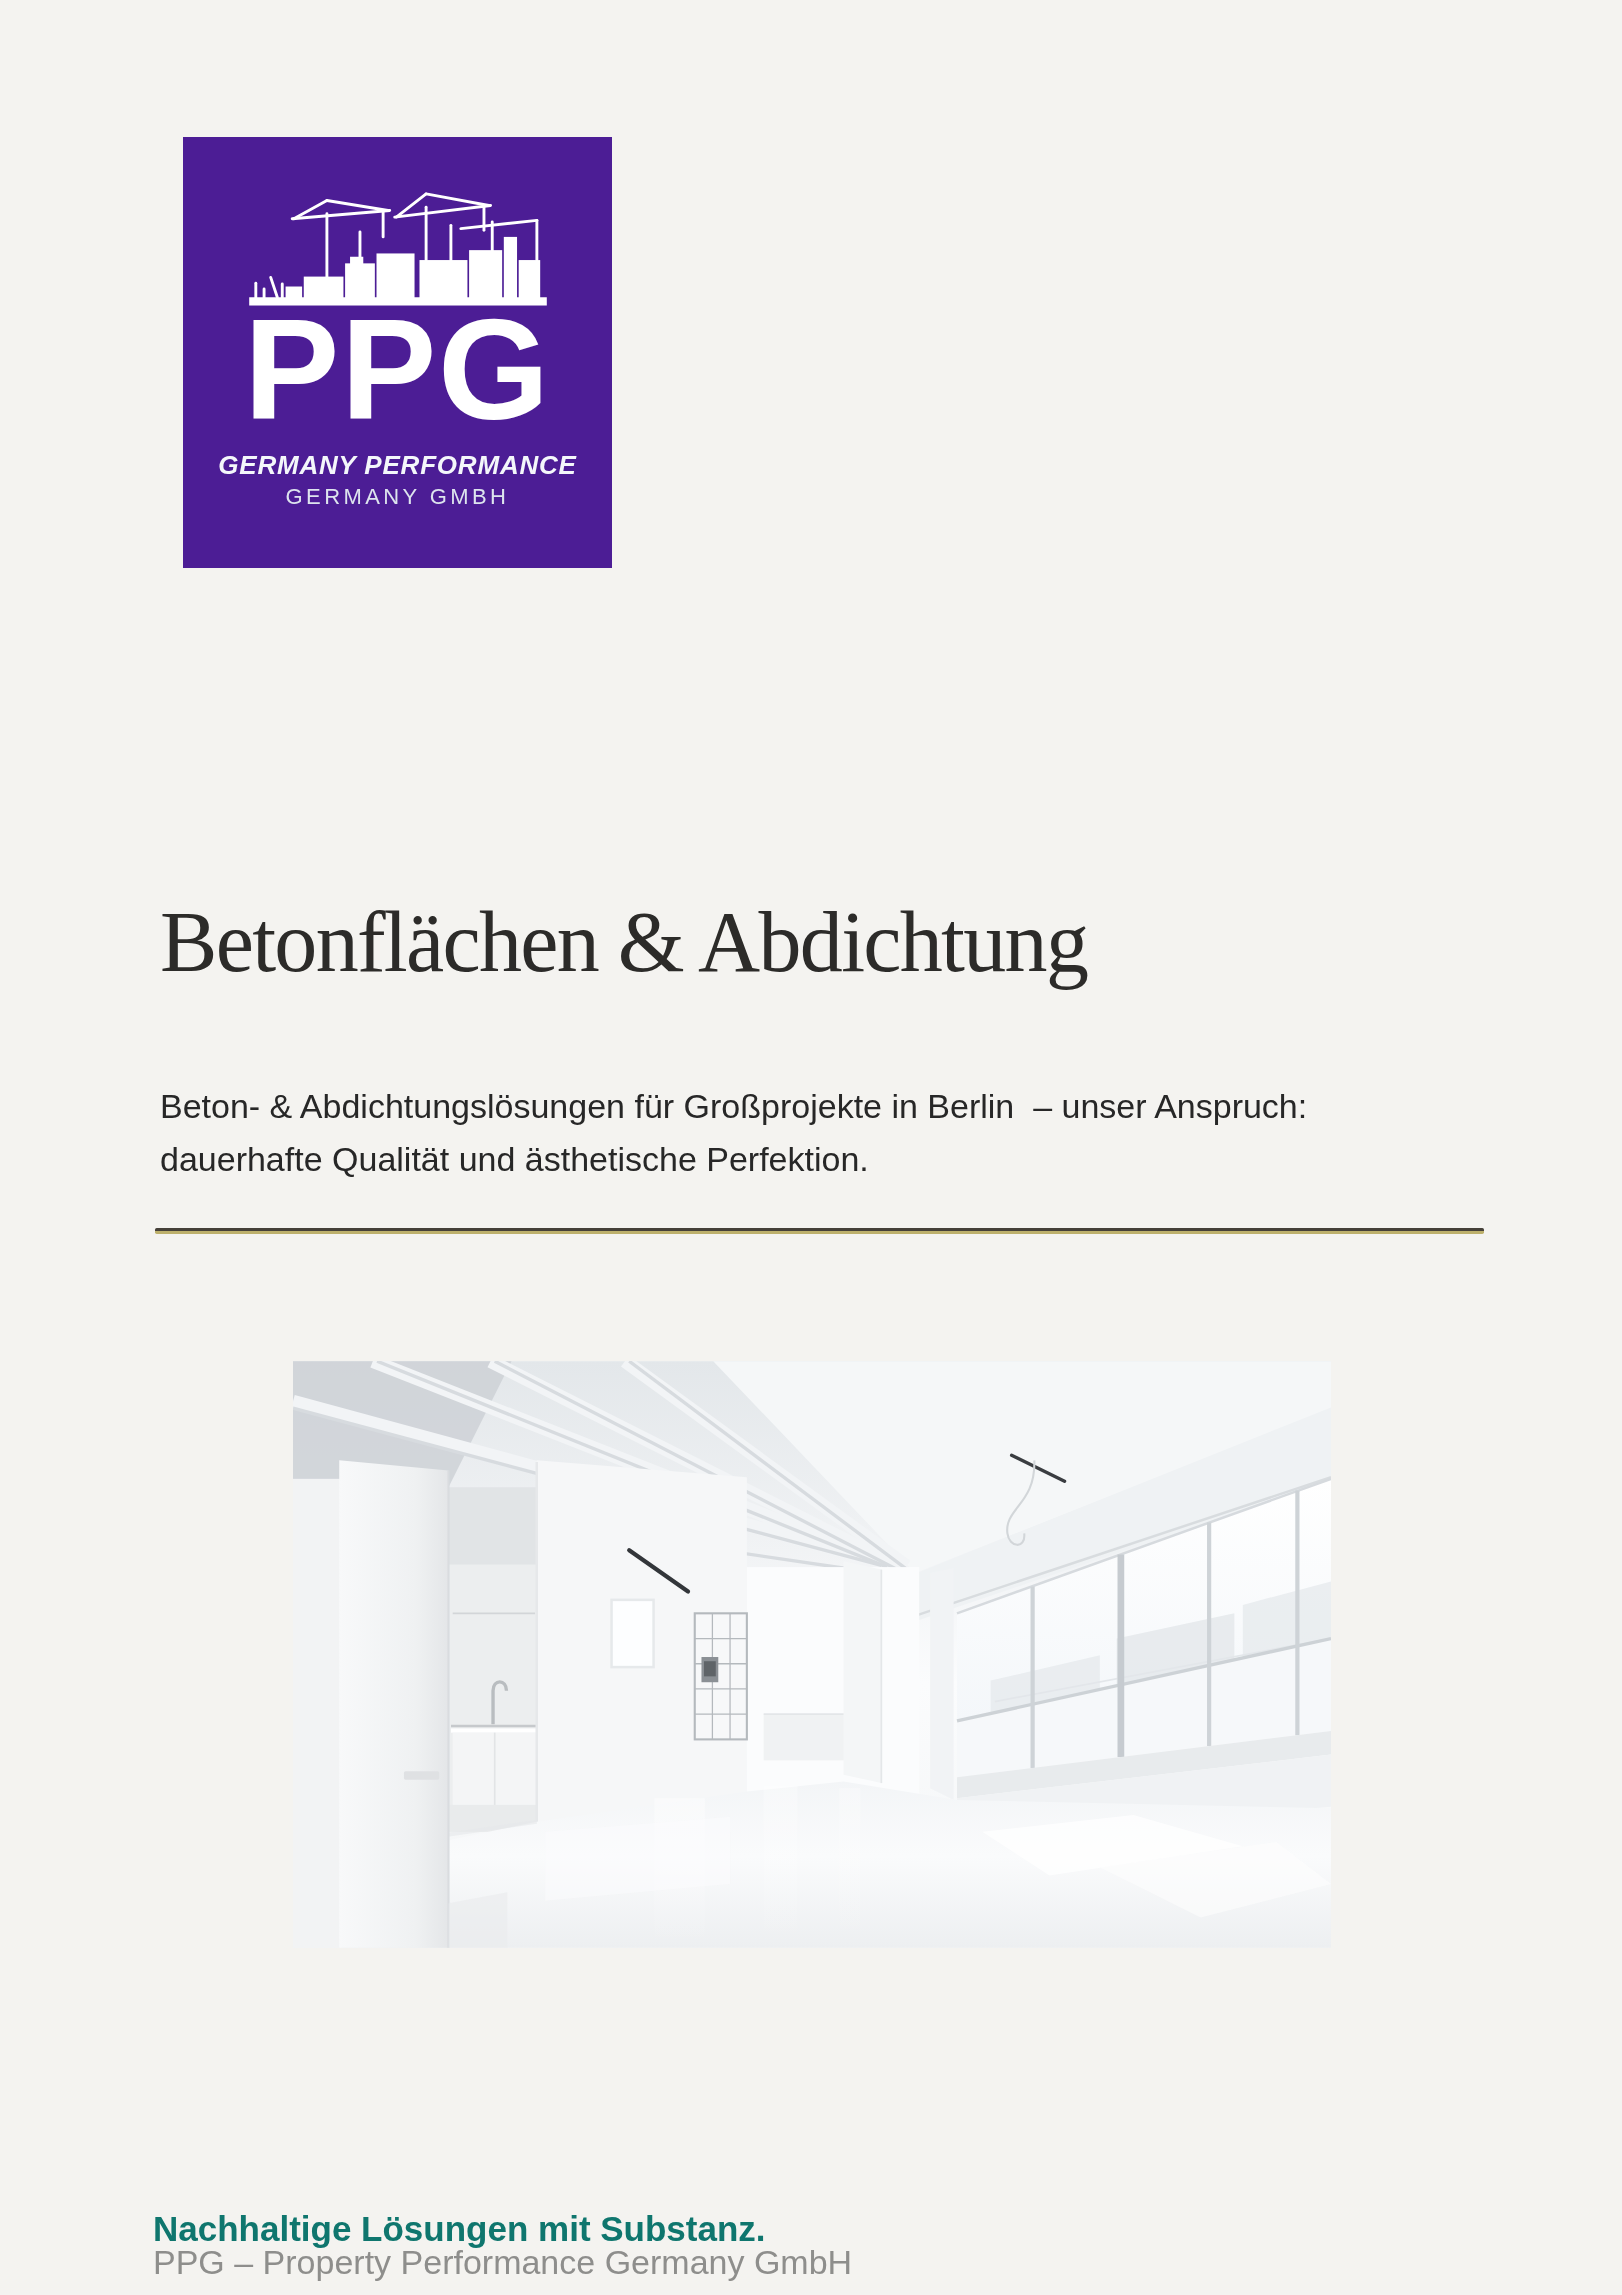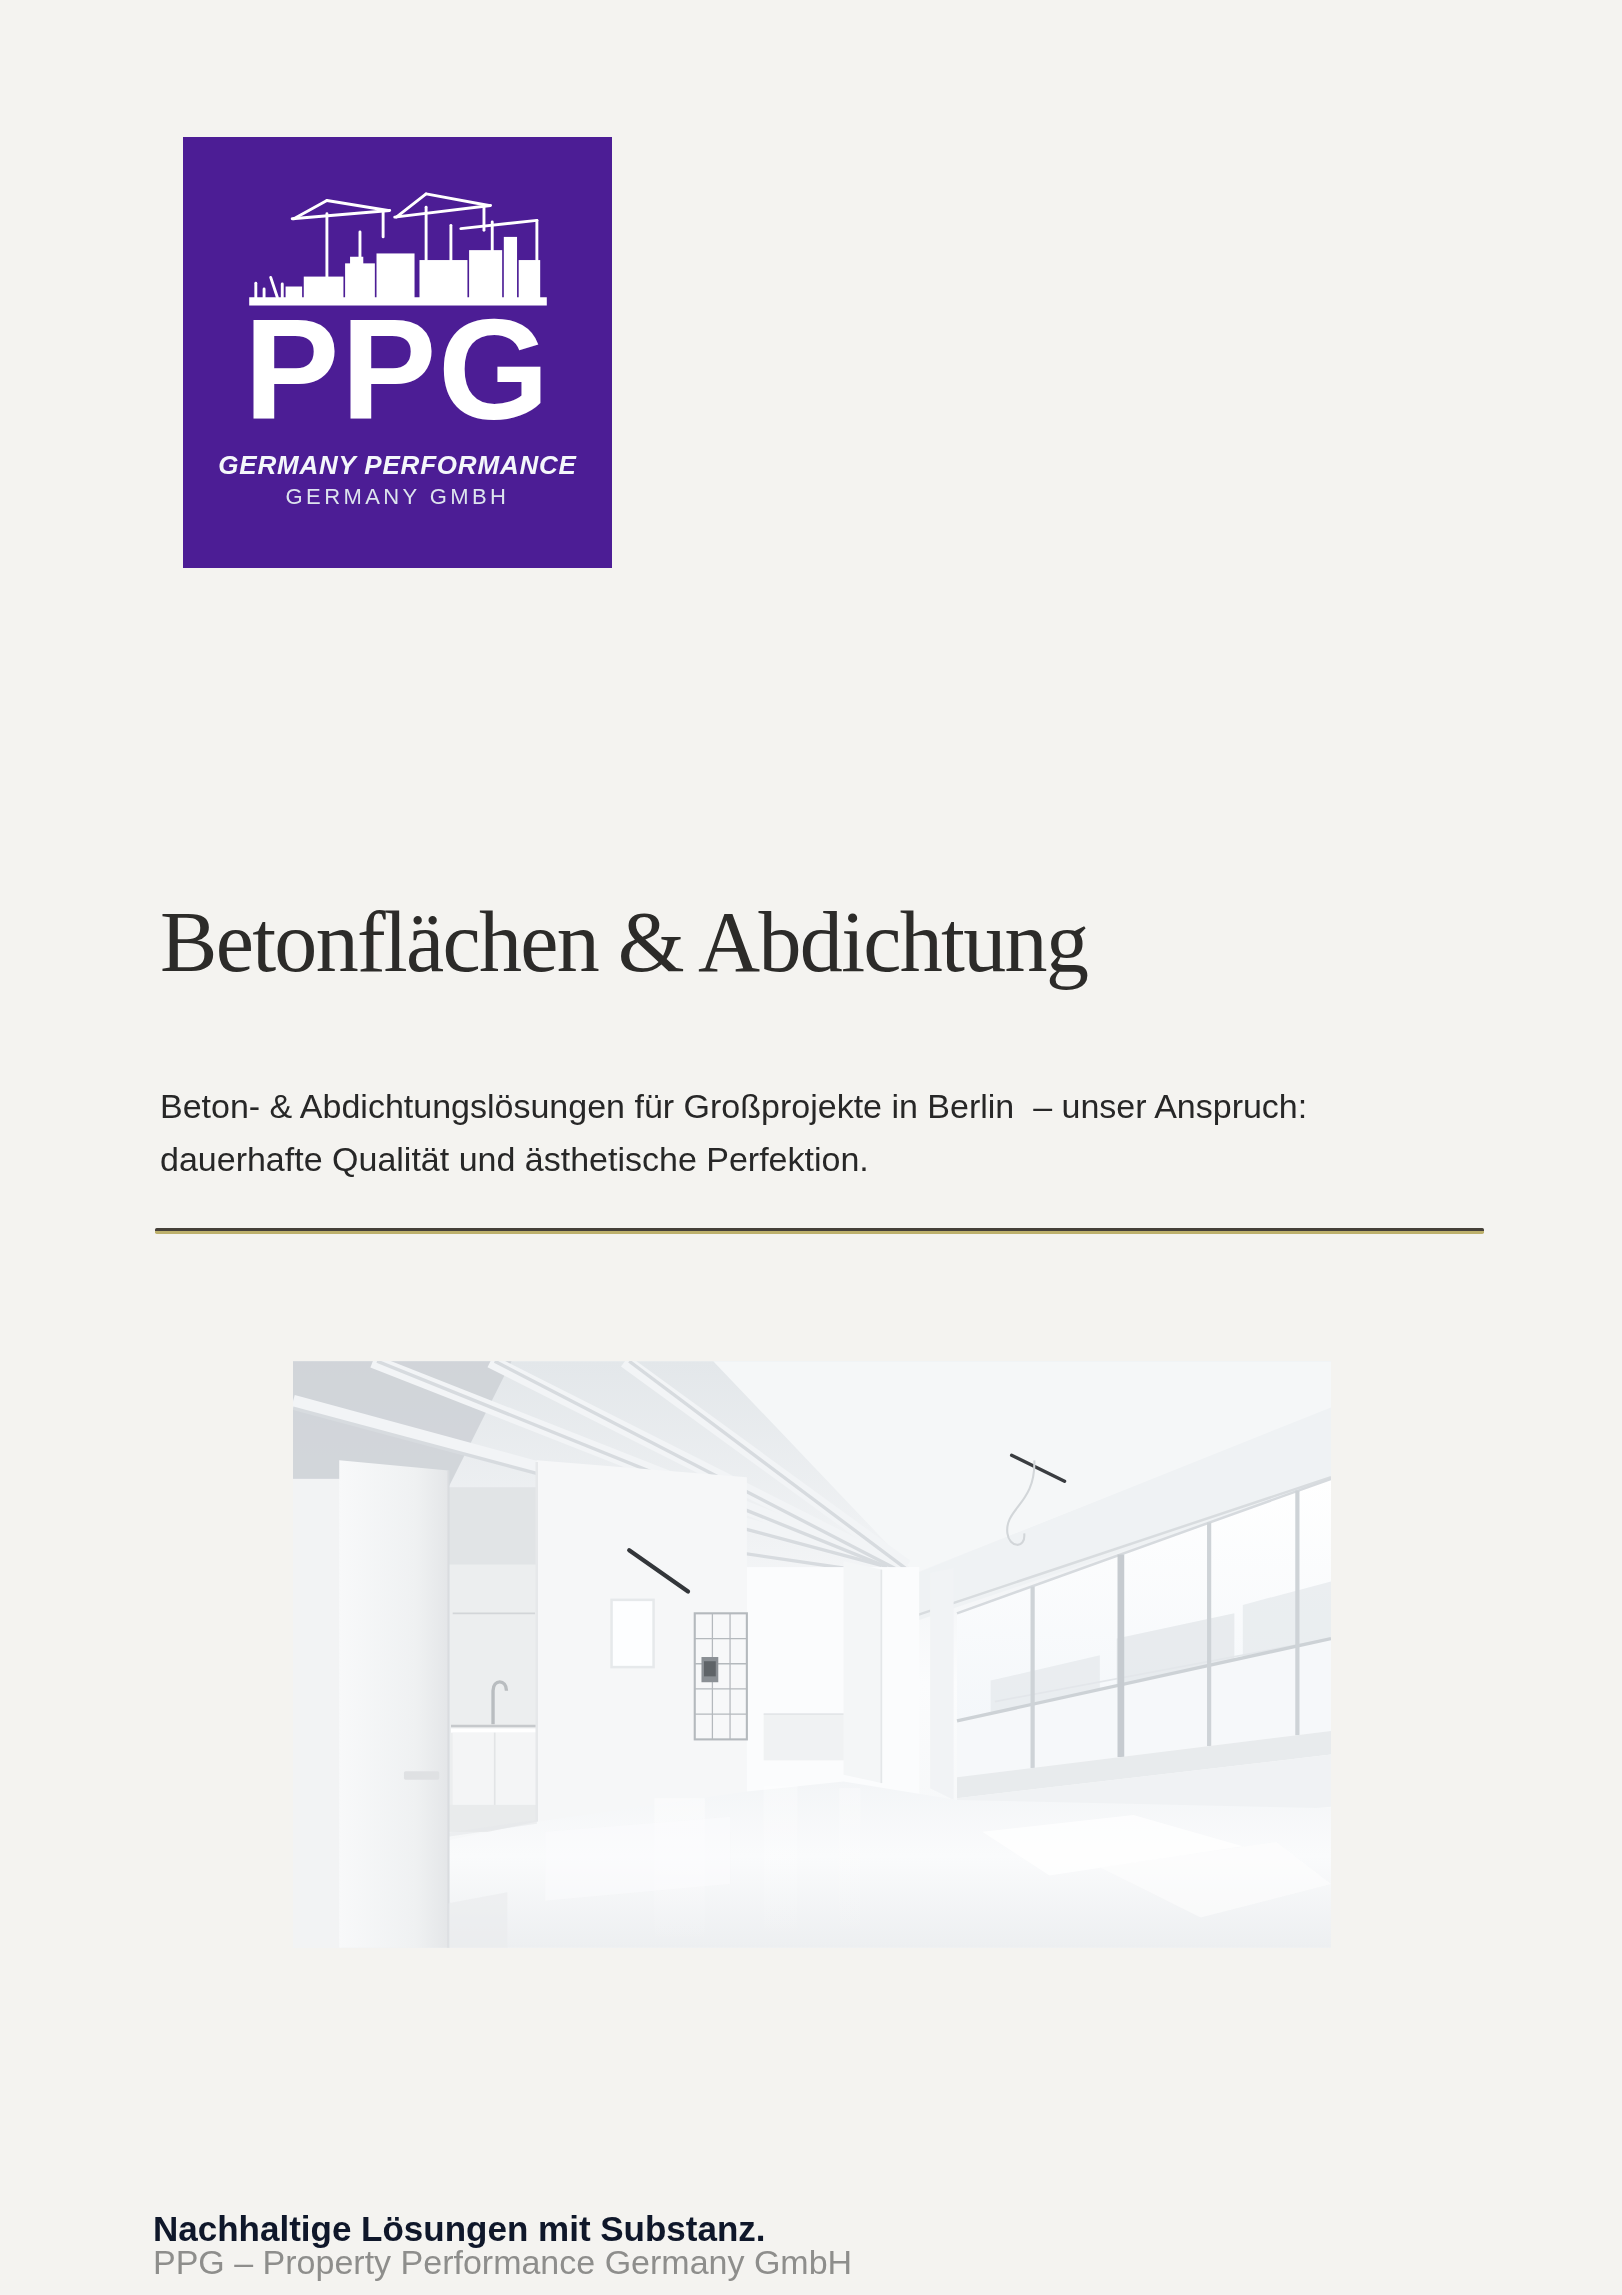--- a/index.html
+++ b/index.html
@@ -84,21 +84,21 @@
     width: 1038px; height: 587px;
     overflow: hidden;
     background: #fdfdfd;
   }
   .photo-frame svg { display: block; width: 1038px; height: 587px; }
 
   
   .footer-tagline {
     position: absolute; left: 153px; top: 2209px;
     font-size: 35px; font-weight: 700;
-    color: #0f172a;
+    color: #0f766e;
     white-space: nowrap;
     text-align: center;
   }
   .footer-company {
     position: absolute; left: 153px; top: 2243px;
     font-size: 34px; font-weight: 400;
     color: #8e8e8c;
     white-space: nowrap;
   }
 </style>

